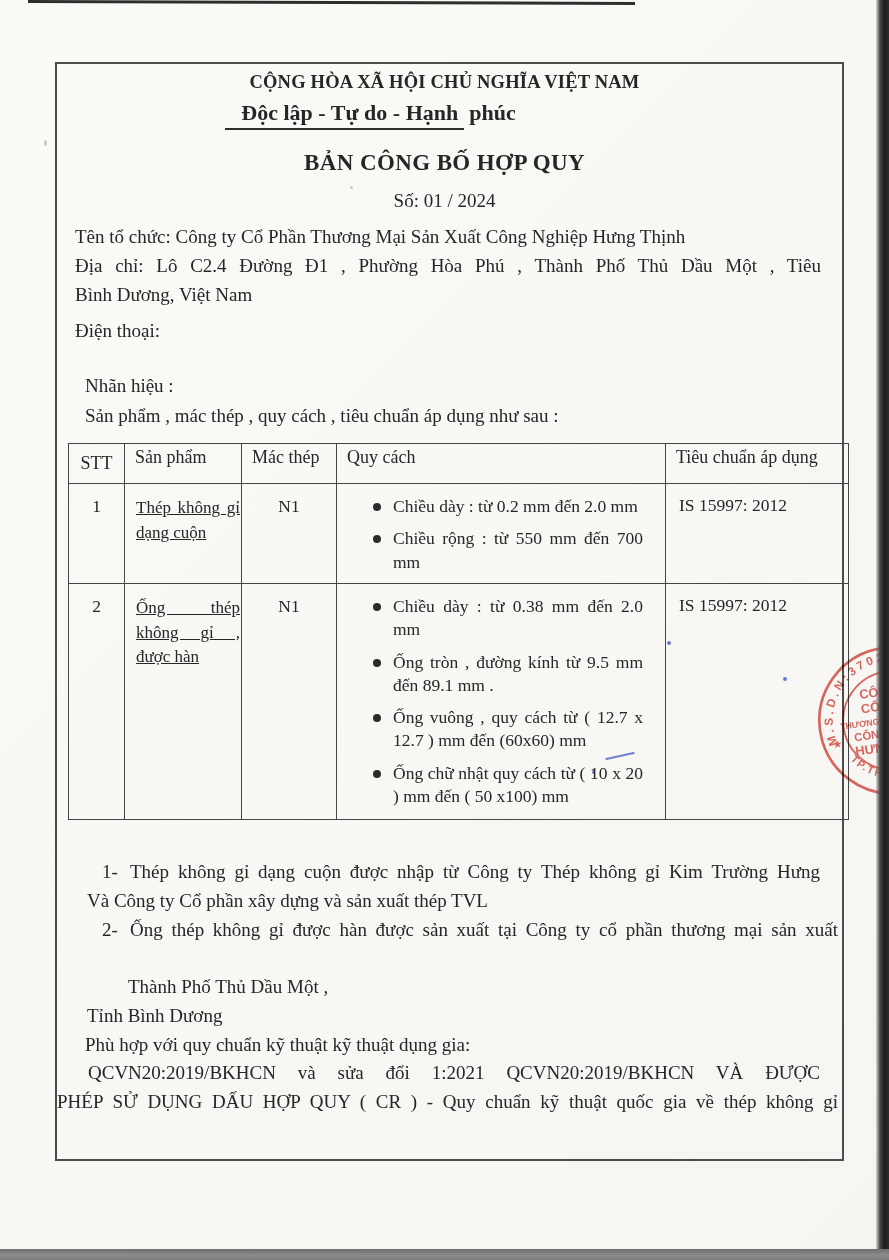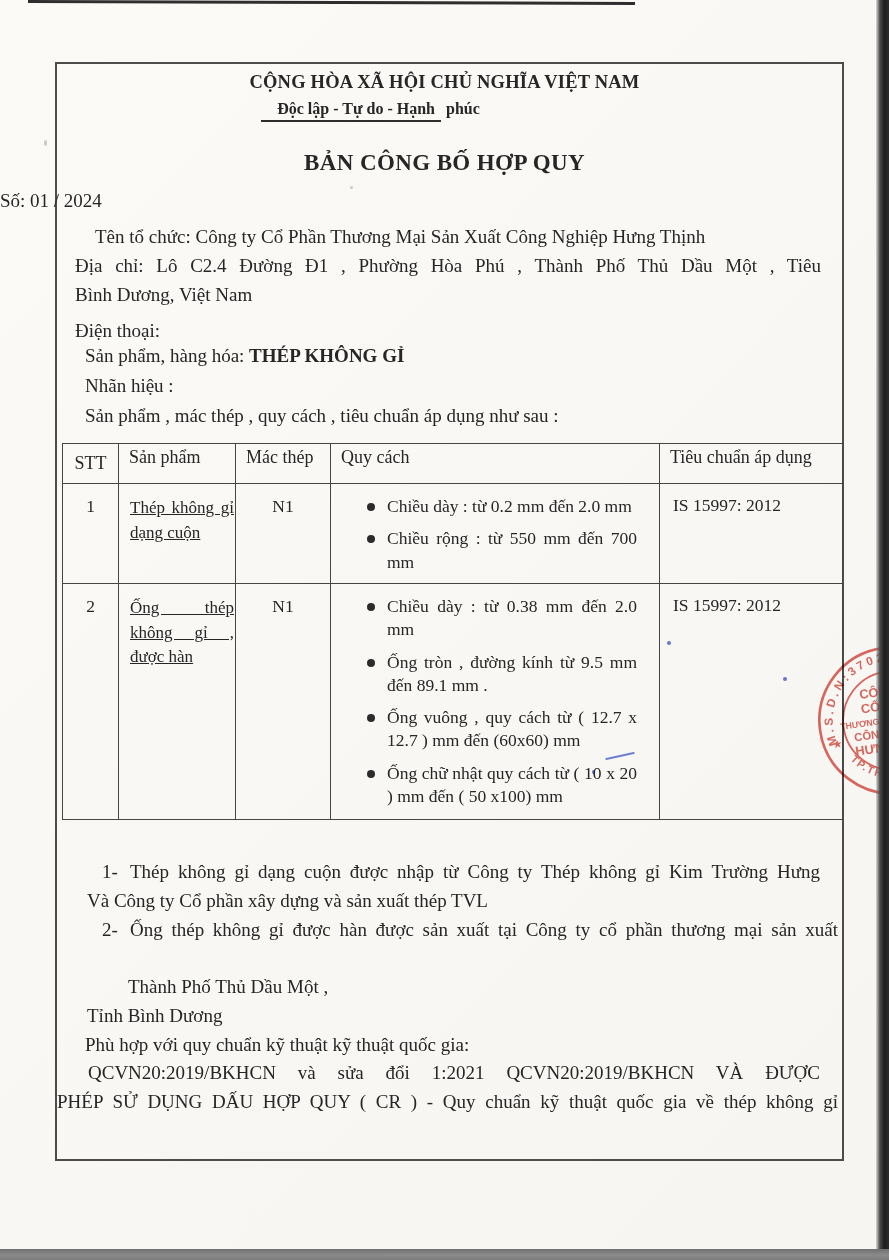--- a/index.html
+++ b/index.html
@@ -22,40 +22,40 @@
             transform:rotate(-12deg);border-radius:2px;}
 
   
   .frame{position:absolute;left:55px;top:62px;width:789px;height:1099px;
          border:2px solid #4c4c4c;box-sizing:border-box;}
 
   
   .republic{position:absolute;left:0;top:72px;width:889px;text-align:center;
             font-size:18.5px;font-weight:bold;letter-spacing:.2px;}
   .motto{position:absolute;left:0;top:100px;width:741px;text-align:center;
-         font-size:16px;font-weight:bold;}
+         font-size:22px;font-weight:bold;}
   .motto .u{display:inline-block;border-bottom:2.2px solid #2e2e2e;padding:0 6px 2px 16px;}
   .motto .tail{margin-left:5px;}
   .doc-title{position:absolute;left:0;top:150px;width:889px;text-align:center;
              font-size:23px;font-weight:bold;letter-spacing:.4px;}
-  .doc-number{position:absolute;left:0;top:190px;width:889px;text-align:left;font-size:19px;}
+  .doc-number{position:absolute;left:0;top:190px;width:889px;text-align:center;font-size:19px;}
 
   
   .tline{position:absolute;font-size:19px;white-space:nowrap;}
-  .t-org1{left:75px;top:226px;margin-left:20px;}
+  .t-org1{left:75px;top:226px;}
   .t-org2{left:75px;top:255px;width:746px;white-space:normal;text-align:justify;text-align-last:justify;}
   .t-org3{left:75px;top:284px;}
   .t-phone{left:75px;top:320px;}
   .t-prod{left:85px;top:345px;}
   .t-prod b{font-weight:bold;}
   .t-brand{left:85px;top:375px;}
   .t-intro{left:85px;top:405px;}
 
   
-  table.spec-table{position:absolute;left:62px;top:443px;width:780px;border-collapse:collapse;
+  table.spec-table{position:absolute;left:68px;top:443px;width:780px;border-collapse:collapse;
                    table-layout:fixed;font-size:17.5px;border-radius:9px;}
   .spec-table td,.spec-table th{border:1.7px solid #454545;vertical-align:top;box-sizing:border-box;
                    font-weight:normal;text-align:left;overflow:hidden;}
   .spec-table thead th{height:40px;vertical-align:middle;padding:0 0 12px 10px;font-size:18px;}
   .spec-table thead th.c{text-align:center;padding:0;}
   .spec-table td.stt{text-align:center;padding-top:12px;}
   .spec-table td.prod{padding:12px 1px 0 11px;text-align:justify;font-size:17px;line-height:1.45;text-decoration:underline;}
   .spec-table td.grade{text-align:center;padding-top:12px;}
   .spec-table td.qc{padding:11px 0 0 0;}
   .spec-table td.std{padding:11px 0 16px 13px;}
@@ -105,21 +105,20 @@
   <div class="motto">
     <span class="u">Độc lập - Tự do - Hạnh</span><span class="tail">phúc</span>
   </div>
   <div class="doc-title">BẢN CÔNG BỐ HỢP QUY</div>
   <div class="doc-number">Số: 01 / 2024</div>
 
   <div class="tline t-org1">Tên tổ chức: Công ty Cổ Phần Thương Mại Sản Xuất Công Nghiệp Hưng Thịnh</div>
   <div class="tline t-org2">Địa chỉ: Lô C2.4 Đường Đ1 , Phường Hòa Phú , Thành Phố Thủ Dầu Một , Tiêu</div>
   <div class="tline t-org3">Bình Dương, Việt Nam</div>
   <div class="tline t-phone">Điện thoại:</div>
-  <div class="tline t-prod"><span>Sản phẩm, hàng hóa: </span><b>THÉP KHÔNG GỈ</b></div>
   <div class="tline t-brand">Nhãn hiệu :</div>
   <div class="tline t-intro">Sản phẩm , mác thép , quy cách , tiêu chuẩn áp dụng như sau :</div>
 
   <table class="spec-table">
     <colgroup>
       <col style="width:56px">
         <col style="width:117px">
         <col style="width:95px">
         <col style="width:329px">
         <col style="width:183px">
@@ -181,21 +180,21 @@
     <span class="note-num">1-</span>
       <span class="note-text">Thép không gỉ dạng cuộn được nhập từ Công ty Thép không gỉ Kim Trường Hưng</span>
   </div>
   <div class="note-line nl1">Và Công ty Cổ phần xây dựng và sản xuất thép TVL</div>
   <div class="note-line nl2 withnum">
     <span class="note-num">2-</span>
       <span class="note-text">Ống thép không gỉ được hàn được sản xuất tại Công ty cổ phần thương mại sản xuất</span>
   </div>
   <div class="note-line nl4">Thành Phố Thủ Dầu Một ,</div>
   <div class="note-line nl5">Tỉnh Bình Dương</div>
-  <div class="note-line nl6">Phù hợp với quy chuẩn kỹ thuật kỹ thuật quốc gia:</div>
+  <div class="note-line nl6">Phù hợp với quy chuẩn kỹ thuật kỹ thuật dụng gia:</div>
   <div class="note-line nl7">QCVN20:2019/BKHCN và sửa đổi 1:2021 QCVN20:2019/BKHCN VÀ ĐƯỢC</div>
   <div class="note-line nl8">PHÉP SỬ DỤNG DẤU HỢP QUY ( CR ) - Quy chuẩn kỹ thuật quốc gia về thép không gỉ</div>
 
   <svg class="stamp" width="175" height="175" viewBox="0 0 170 170">
     <defs>
       <path id="arcTop" d="M 30.5 104.8 A 58 58 0 1 1 139.5 104.8"></path>
       <path id="arcBottom" d="M 36.5 113 A 56 56 0 0 0 133.5 113"></path>
     </defs>
     <g transform="rotate(-8 85 85)">
       <circle cx="85" cy="85" r="71" fill="none" stroke="#d9544b" stroke-width="2.6"></circle>

